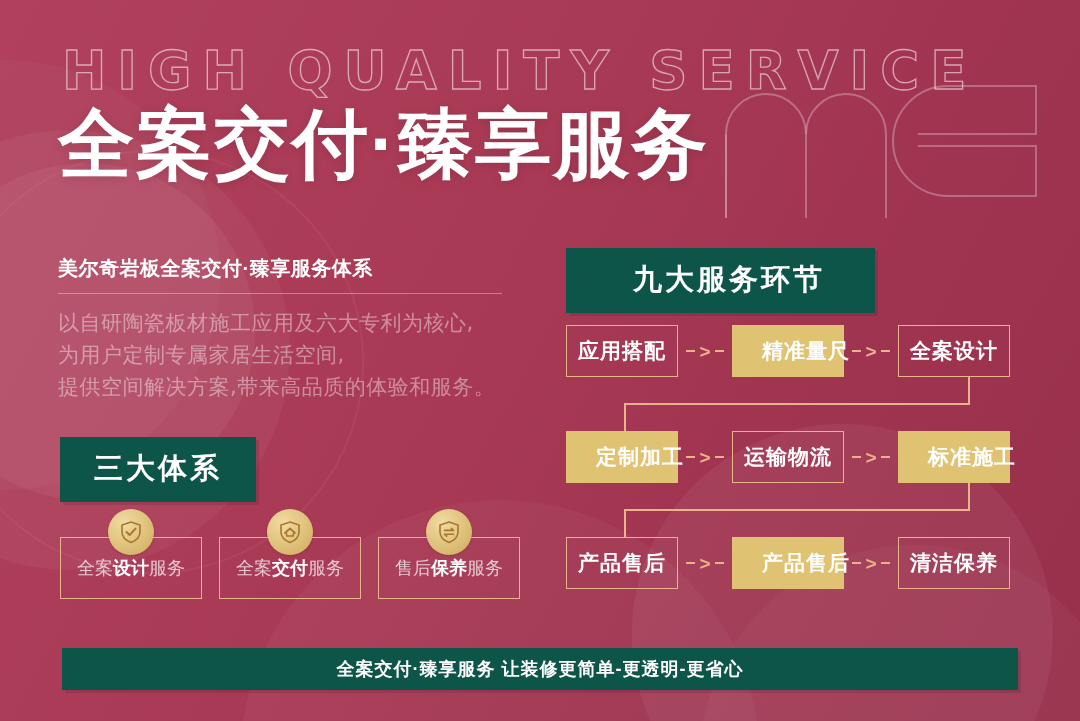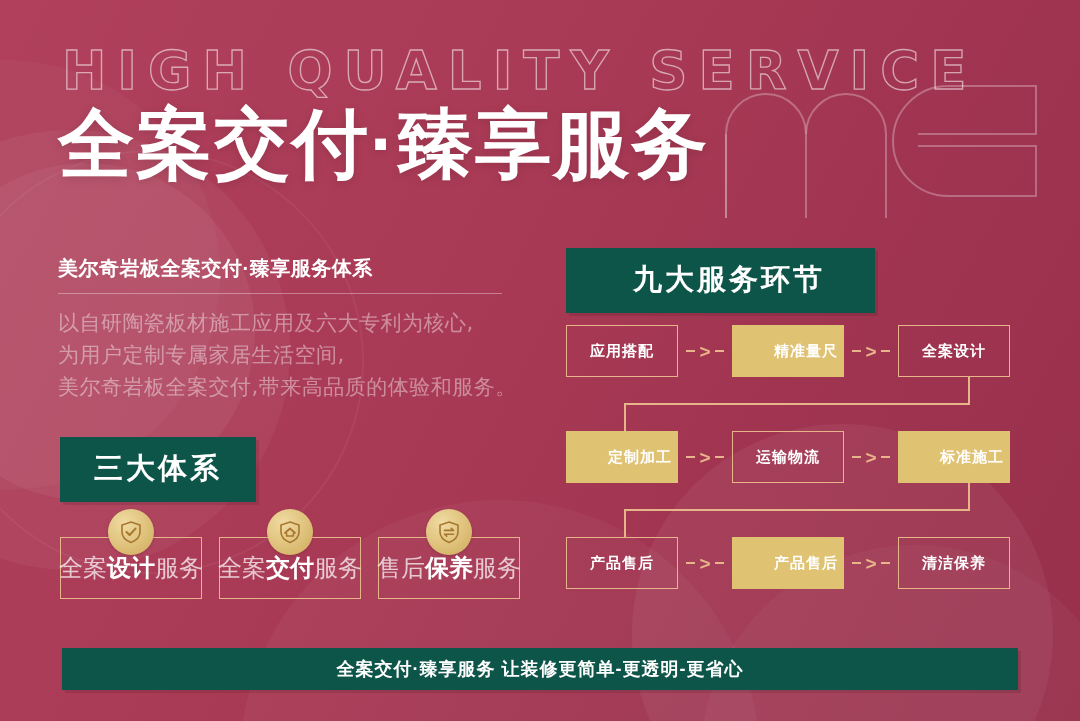--- a/index.html
+++ b/index.html
@@ -67,30 +67,30 @@
   .badges{position:absolute;left:60px;top:537px;display:flex;gap:17px;}
   .badge{position:relative;width:140px;height:60px;border:1.6px solid #e8b48a;
          display:flex;align-items:center;justify-content:center;}
   .badge-ico{
     position:absolute;top:-29px;left:50%;transform:translateX(-50%);
     width:46px;height:46px;border-radius:50%;
     background:radial-gradient(circle at 35% 30%,#f0dba2,#d9b96f 70%,#cfa95c 100%);
     display:flex;align-items:center;justify-content:center;
     box-shadow:0 1px 3px rgba(0,0,0,.15);
   }
-  .badge-txt{font-size:24px;color:rgba(255,255,255,.72);letter-spacing:0px;white-space:nowrap;
+  .badge-txt{font-size:18px;color:rgba(255,255,255,.72);letter-spacing:0px;white-space:nowrap;
              font-family:Liberation Serif, serif;}
   .badge-txt b{color:#ffffff;font-weight:700;}
 
   
   .flow{position:absolute;left:566px;top:325px;width:462px;}
   .flow-row{display:flex;align-items:center;height:52px;}
   .node{
     width:112px;height:52px;display:flex;align-items:center;justify-content:center;
-    font-size:15px;font-weight:700;letter-spacing:1px;white-space:nowrap;
+    font-size:21px;font-weight:700;letter-spacing:1px;white-space:nowrap;
     box-sizing:border-box;
   }
   .node.outline{border:1.6px solid #e8b48a;color:#ffffff;background:transparent;}
   .node.fill{background:#e0c273;color:#ffffff;border:1.6px solid #e0c273;padding-left:36px;}
   .conn{display:flex;align-items:center;justify-content:center;width:54px;gap:4px;}
   .conn .dash{width:9px;height:1.6px;background:#e8b48a;}
   .conn .chev{color:#e8b48a;font-size:19px;font-weight:700;line-height:1;}
   .flow-gap{height:54px;position:relative;}
   .elbow{position:absolute;}
   .eb-h{height:1.6px;background:#e8b48a;}
@@ -128,21 +128,21 @@
 
   <div class="outline-head">HIGH QUALITY SERVICE</div>
   <div class="main-head">全案交付·臻享服务</div>
 
   <div class="left-col">
     <div class="sub-title">美尔奇岩板全案交付·臻享服务体系</div>
     <div class="rule"></div>
     <div class="desc">
       <div>以自研陶瓷板材施工应用及六大专利为核心,</div>
       <div>为用户定制专属家居生活空间,</div>
-      <div>美尔奇岩板全案交付,带来高品质的体验和服务。</div>
+      <div>提供空间解决方案,带来高品质的体验和服务。</div>
     </div>
   </div>
 
   <div class="green-tag tag-three">三大体系</div>
 
   <div class="badges">
 
     <div class="badge">
       <div class="badge-ico">
         <svg width="26" height="26" viewBox="0 0 26 26">

